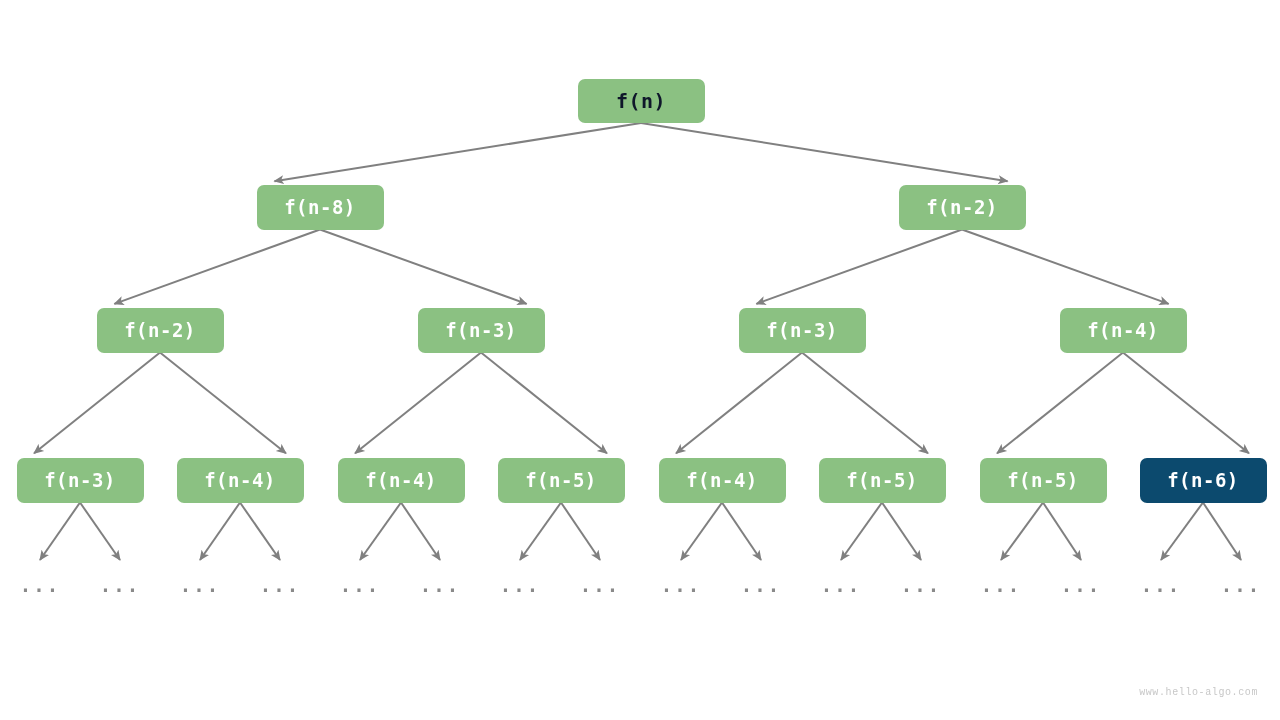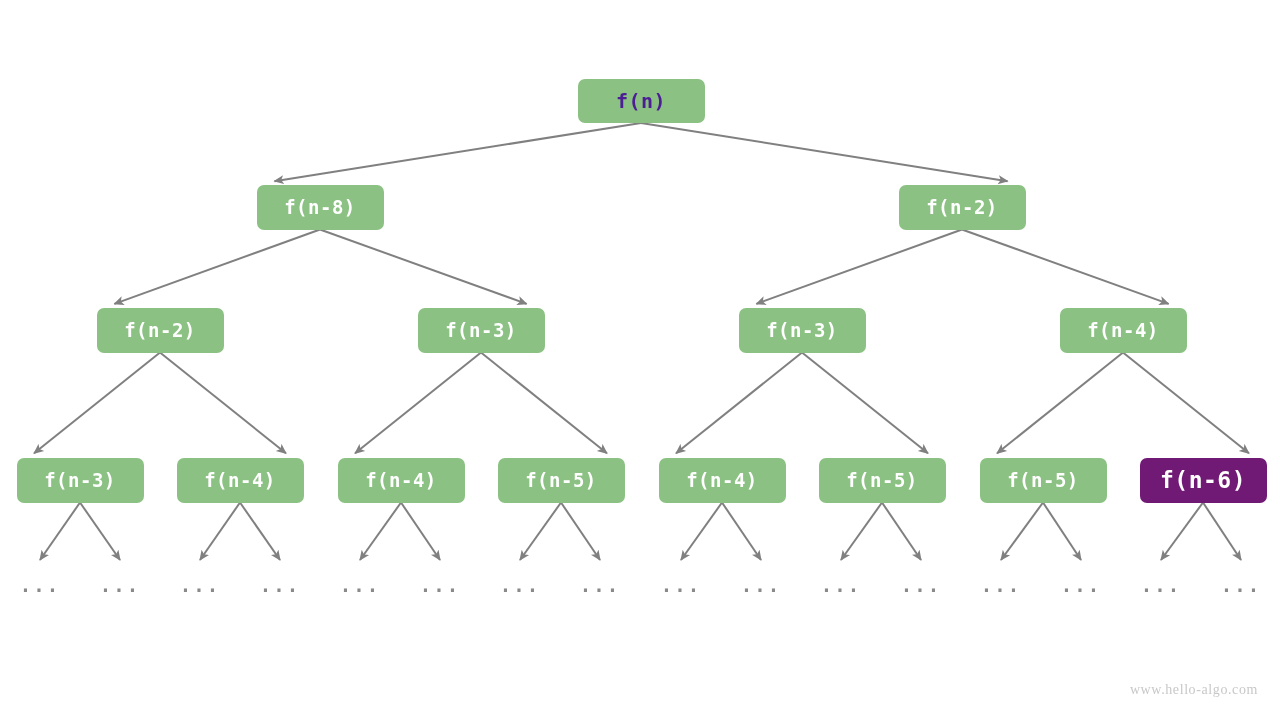--- a/index.html
+++ b/index.html
@@ -50,22 +50,22 @@
     line-height: 1;
     transform: translate(-50%, -50%);
     z-index: 3;
     white-space: nowrap;
   }
   #watermark {
     position: absolute;
     right: 22px;
     bottom: 22px;
     color: #c8c8c8;
-    font-family: Liberation Serif, serif;
-    font-size: 14px;
+    font-family: Liberation Mono, monospace;
+    font-size: 10px;
     letter-spacing: 0.6px;
     z-index: 4;
   }
 </style>
 </head>
 <body>
 
 <div id="canvas">
 
   <svg id="edges" viewBox="0 0 1280 720" xmlns="http://www.w3.org/2000/svg">
@@ -102,21 +102,21 @@
         <line x1="882" y1="502.5" x2="841" y2="560" stroke="#808080" stroke-width="2" marker-end="url(#arrow)"></line>
         <line x1="882" y1="502.5" x2="921" y2="560" stroke="#808080" stroke-width="2" marker-end="url(#arrow)"></line>
         <line x1="1043" y1="502.5" x2="1001" y2="560" stroke="#808080" stroke-width="2" marker-end="url(#arrow)"></line>
         <line x1="1043" y1="502.5" x2="1081" y2="560" stroke="#808080" stroke-width="2" marker-end="url(#arrow)"></line>
         <line x1="1203" y1="502.5" x2="1161" y2="560" stroke="#808080" stroke-width="2" marker-end="url(#arrow)"></line>
         <line x1="1203" y1="502.5" x2="1241" y2="560" stroke="#808080" stroke-width="2" marker-end="url(#arrow)"></line>
       </g>
   </svg>
 
   <div id="nodes">
-      <div class="node" style="left: 577.5px; top: 79px; width: 127px; height: 44px; font-size: 20px; background: rgb(139, 193, 130); color: #4c1d95;">
+      <div class="node" style="left: 577.5px; top: 79px; width: 127px; height: 44px; font-size: 20px; background: rgb(139, 193, 130); color: #0f172a;">
         <span>f(n)</span>
       </div>
       <div class="node" style="left: 256.5px; top: 184.5px; width: 127px; height: 45px; font-size: 19px; background: rgb(139, 193, 130); color: rgb(255, 255, 255);">
         <span>f(n-8)</span>
       </div>
       <div class="node" style="left: 898.5px; top: 184.5px; width: 127px; height: 45px; font-size: 19px; background: rgb(139, 193, 130); color: rgb(255, 255, 255);">
         <span>f(n-2)</span>
       </div>
       <div class="node" style="left: 96.5px; top: 307.5px; width: 127px; height: 45px; font-size: 19px; background: rgb(139, 193, 130); color: rgb(255, 255, 255);">
         <span>f(n-2)</span>
@@ -144,21 +144,21 @@
       </div>
       <div class="node" style="left: 658.5px; top: 457.5px; width: 127px; height: 45px; font-size: 19px; background: rgb(139, 193, 130); color: rgb(255, 255, 255);">
         <span>f(n-4)</span>
       </div>
       <div class="node" style="left: 818.5px; top: 457.5px; width: 127px; height: 45px; font-size: 19px; background: rgb(139, 193, 130); color: rgb(255, 255, 255);">
         <span>f(n-5)</span>
       </div>
       <div class="node" style="left: 979.5px; top: 457.5px; width: 127px; height: 45px; font-size: 19px; background: rgb(139, 193, 130); color: rgb(255, 255, 255);">
         <span>f(n-5)</span>
       </div>
-      <div class="node" style="left: 1139.5px; top: 457.5px; width: 127px; height: 45px; font-size: 23px; background: #701a75; color: rgb(255, 255, 255); border-radius: 7px;">
+      <div class="node" style="left: 1139.5px; top: 457.5px; width: 127px; height: 45px; font-size: 19px; background: #0c4a6e; color: rgb(255, 255, 255); border-radius: 7px;">
         <span>f(n-6)</span>
       </div>
     </div>
   <div id="ellipses">
       <div class="ellipsis" style="left: 40px; top: 585px; color: rgb(138, 138, 138);">...</div>
       <div class="ellipsis" style="left: 120px; top: 585px; color: rgb(138, 138, 138);">...</div>
       <div class="ellipsis" style="left: 200px; top: 585px; color: rgb(138, 138, 138);">...</div>
       <div class="ellipsis" style="left: 280px; top: 585px; color: rgb(138, 138, 138);">...</div>
       <div class="ellipsis" style="left: 360px; top: 585px; color: rgb(138, 138, 138);">...</div>
       <div class="ellipsis" style="left: 440px; top: 585px; color: rgb(138, 138, 138);">...</div>

